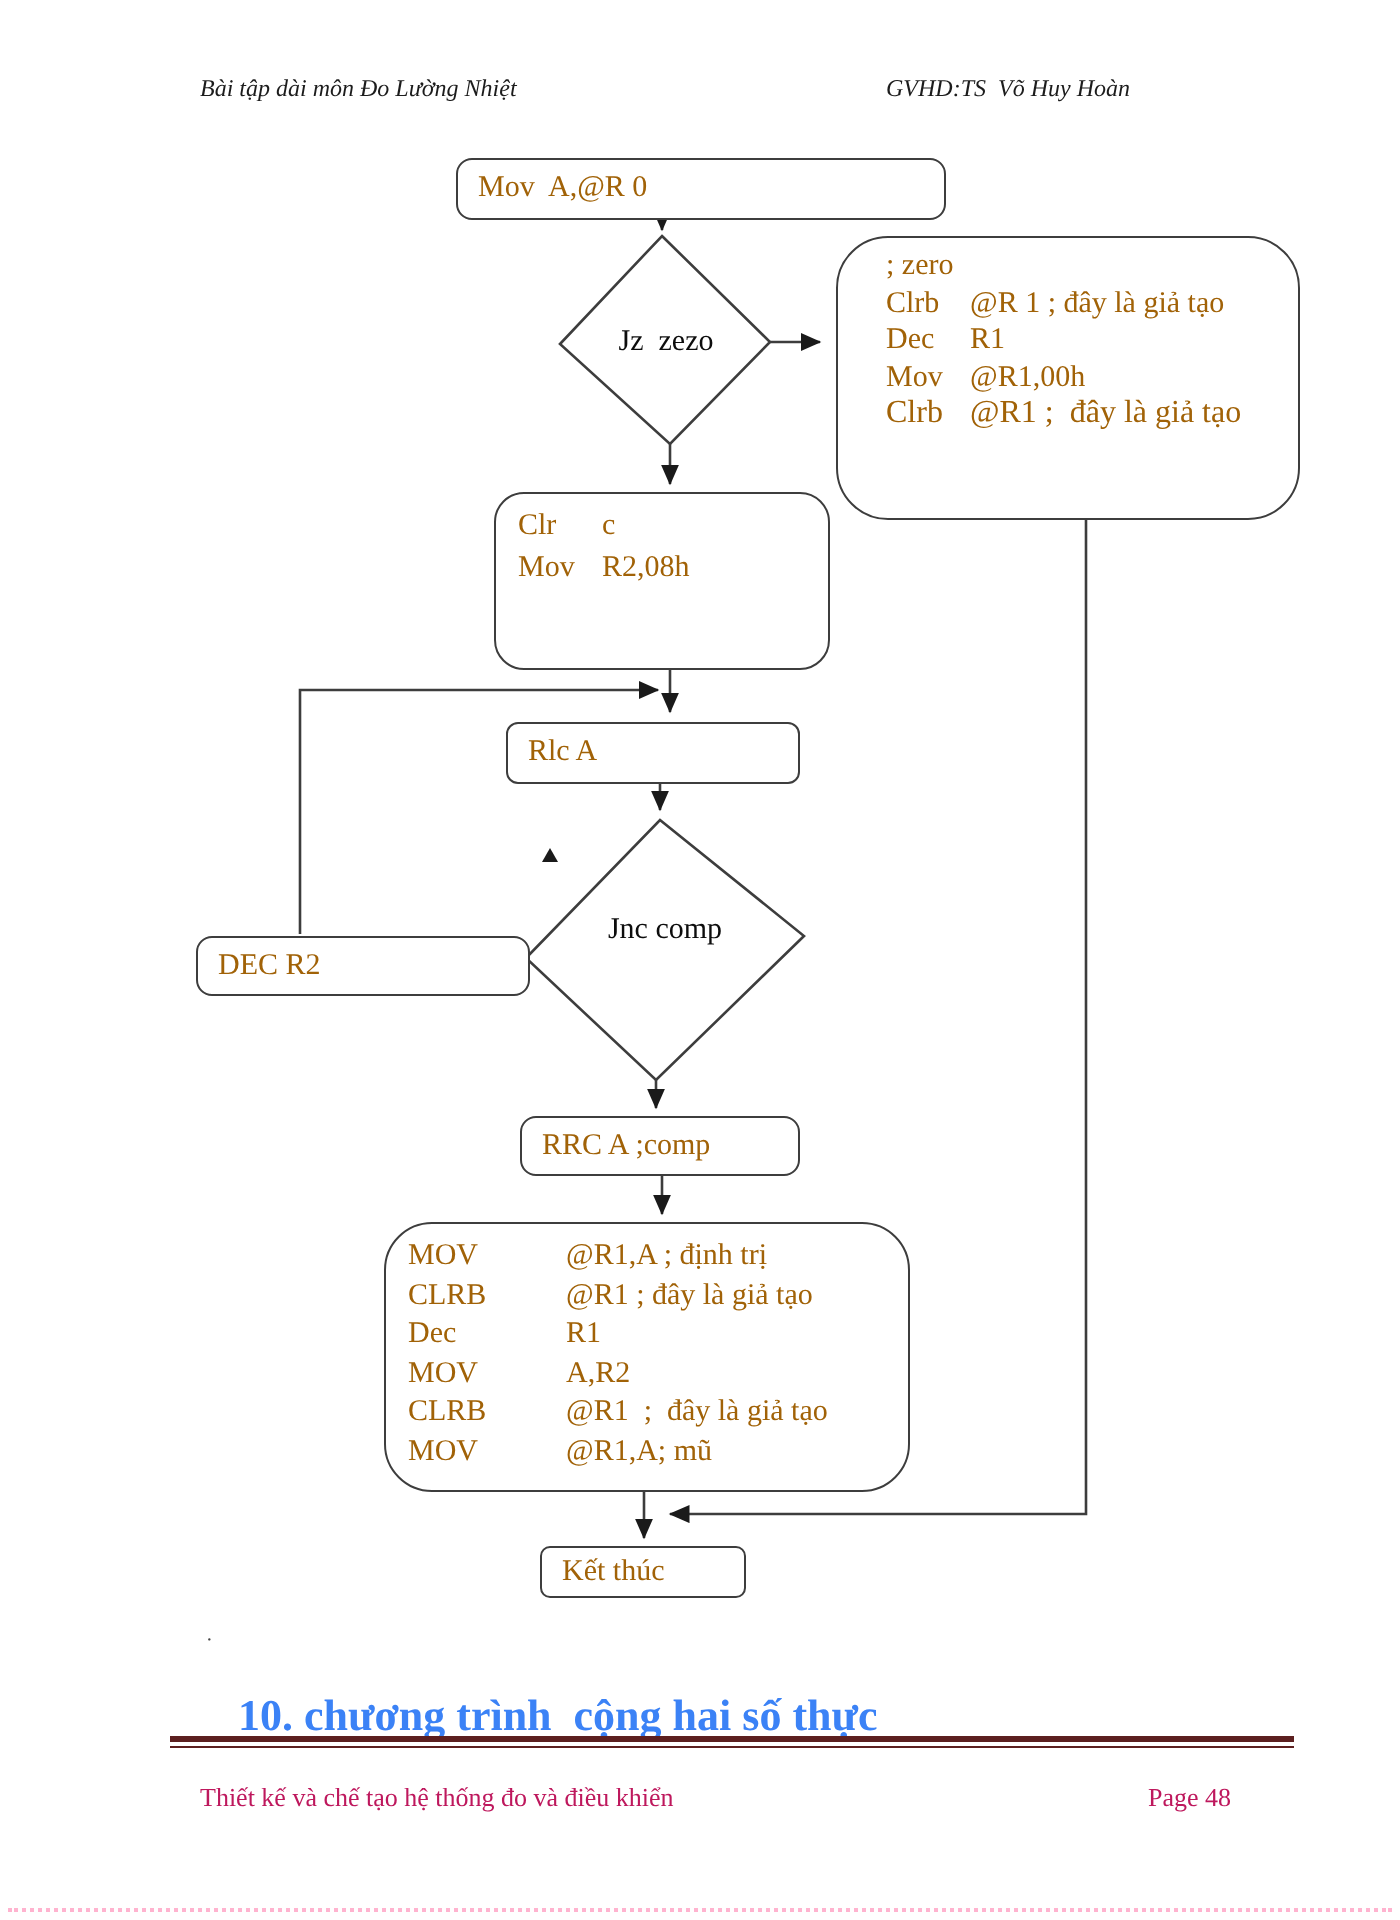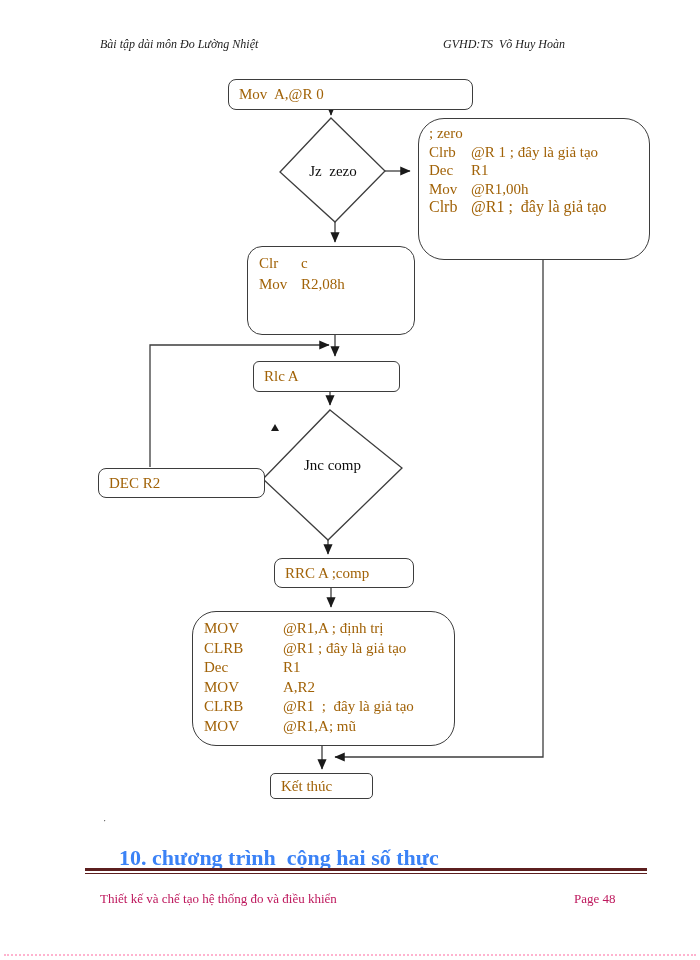--- a/index.html
+++ b/index.html
@@ -20,34 +20,34 @@
   .pink-dots { left:4px; top:954px; width:692px; height:0;
     border-top:2px dotted #ffb3cf; }
   .stray { font-size:10px; color:#444; }
 
   
   .node {
     position:absolute; background:#fff; border:1.2px solid #3d3d3d;
     font-size:15px; color:#a16207;
   }
   .label-inline { display:flex; align-items:center; padding-left:10px; }
-  .codebox { padding-top:5px; padding-left:10px; }
+  .codebox { padding-top:5px; padding-left:24px; }
   .crow { white-space:pre; }
   .crow .m { display:inline-block; white-space:pre; }
   .dlabel { position:absolute; text-align:center; font-size:15px; color:#0d0d0d; white-space:pre; }
 
   #start-box  { left:228px; top:79px;  width:245px; height:31px; border-radius:8px; }
   #zero-box   { left:418px; top:118px; width:232px; height:142px; border-radius:26px; line-height:18.6px; }
   #zero-box .m { width:42px; }
   #zero-box .crow:last-child { font-size:16px; }
   #clr-box    { left:247px; top:246px; width:168px; height:89px; border-radius:15px; line-height:21px; padding-top:6px; padding-left:11px; }
   #clr-box .m { width:42px; }
   #rlc-box    { left:253px; top:361px; width:147px; height:31px; border-radius:6px; }
   #dec-box    { left:98px;  top:468px; width:167px; height:30px; border-radius:8px; }
-  #rrc-box    { left:274px; top:558px; width:140px; height:30px; border-radius:8px; }
+  #rrc-box    { left:260px; top:558px; width:140px; height:30px; border-radius:8px; }
   #result-box { left:192px; top:611px; width:263px; height:135px; border-radius:24px; line-height:19.5px; padding-top:7px; padding-left:11px; }
   #result-box .m { width:79px; }
   #end-box    { left:270px; top:773px; width:103px; height:26px; border-radius:5px; }
 
   svg.connectors { position:absolute; left:0; top:0; pointer-events:none; }
 </style>
 </head>
 <body>
 
 <div class="page">

